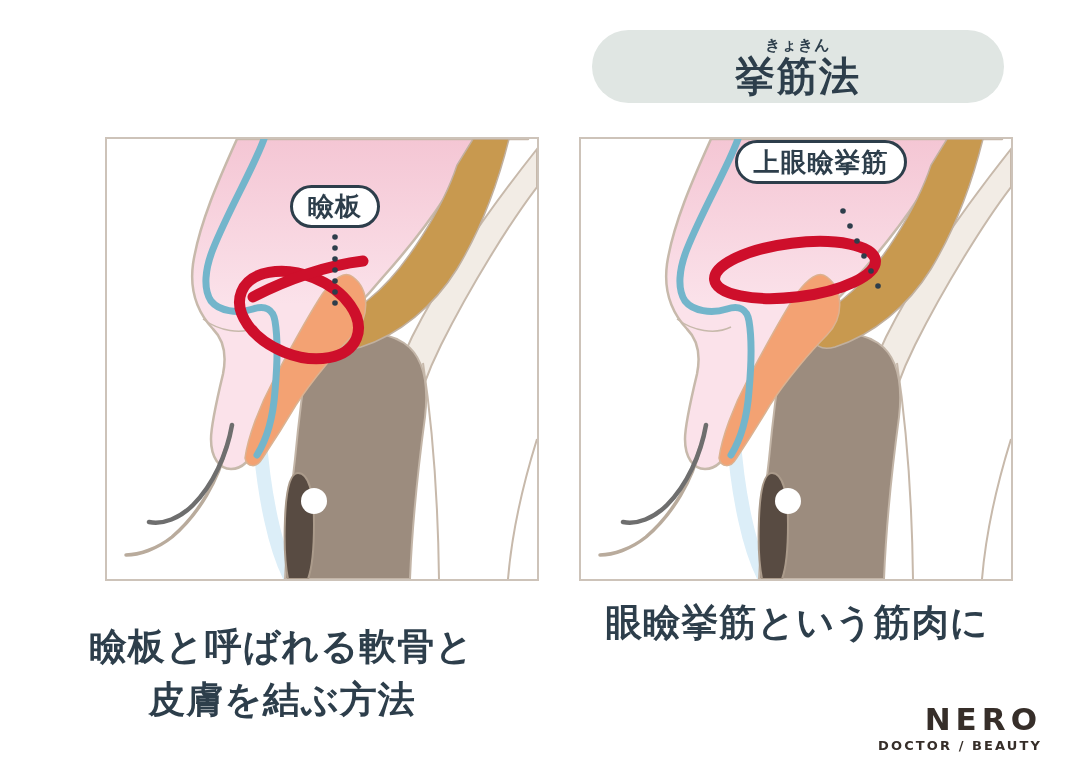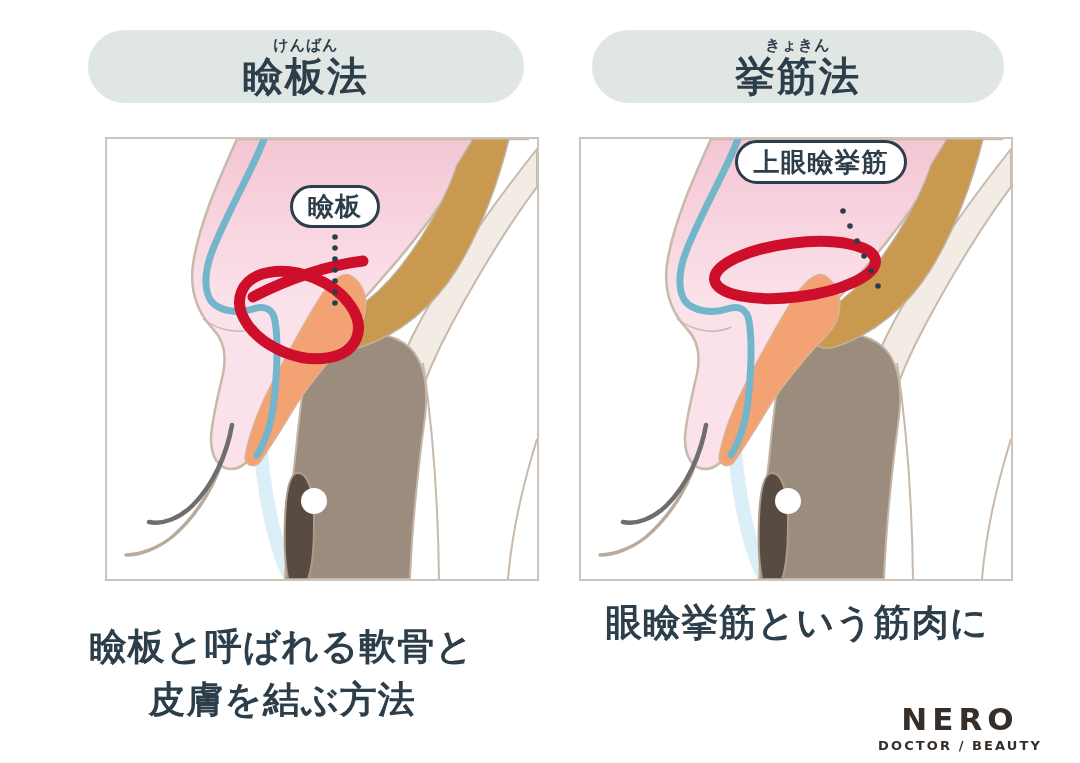--- a/index.html
+++ b/index.html
@@ -33,33 +33,29 @@
   #bubble-left{left:183px;top:46px;width:90px;height:43px;}
   #bubble-right{left:154px;top:1px;width:172px;height:44px;}
   
   .caption{
     position:absolute;top:597px;width:436px;text-align:center;
     font-size:37px;font-weight:bold;color:var(--ink);line-height:1.42;letter-spacing:1px;
   }
   #caption-left{left:64px;margin-top:24px;}
   #caption-right{left:579px;}
   
-  .logo{position:absolute;right:38px;top:704px;text-align:center;color:var(--logo);}
+  .logo{position:absolute;right:38px;top:704px;text-align:right;color:var(--logo);}
   .logo-name{font-size:31px;font-weight:bold;letter-spacing:5px;line-height:1;}
   .logo-tagline{font-size:13px;font-weight:bold;letter-spacing:2.1px;margin-top:4px;line-height:1;}
 </style>
 </head>
 <body>
 
 <div class="canvas">
 
-  <div class="pill" id="pill-left">
-    <div class="furigana">けんばん</div>
-    <div class="pill-title">瞼板法</div>
-  </div>
   <div class="pill" id="pill-right">
     <div class="furigana">きょきん</div>
     <div class="pill-title">挙筋法</div>
   </div>
 
   <div class="panel" id="panel-left">
     <svg width="430" height="440" viewBox="0 0 430 440">
       <defs>
         <linearGradient id="pinkGradL" x1="0" y1="0" x2="0" y2="1">
           <stop offset="0" stop-color="var(--pink-top)"></stop>

